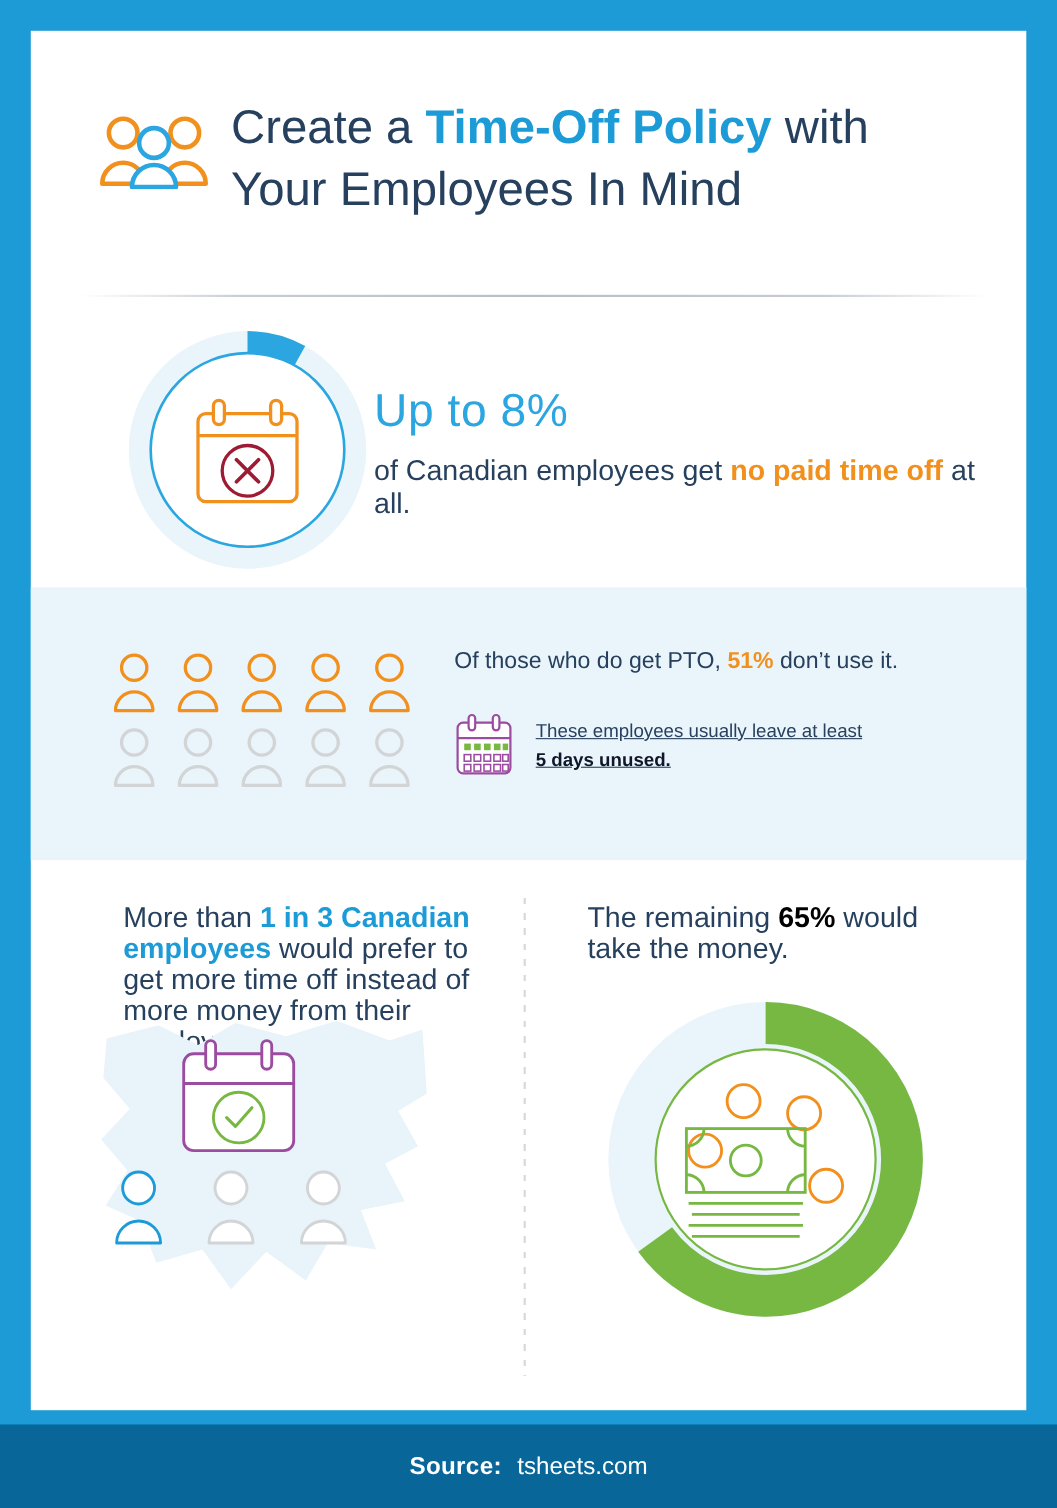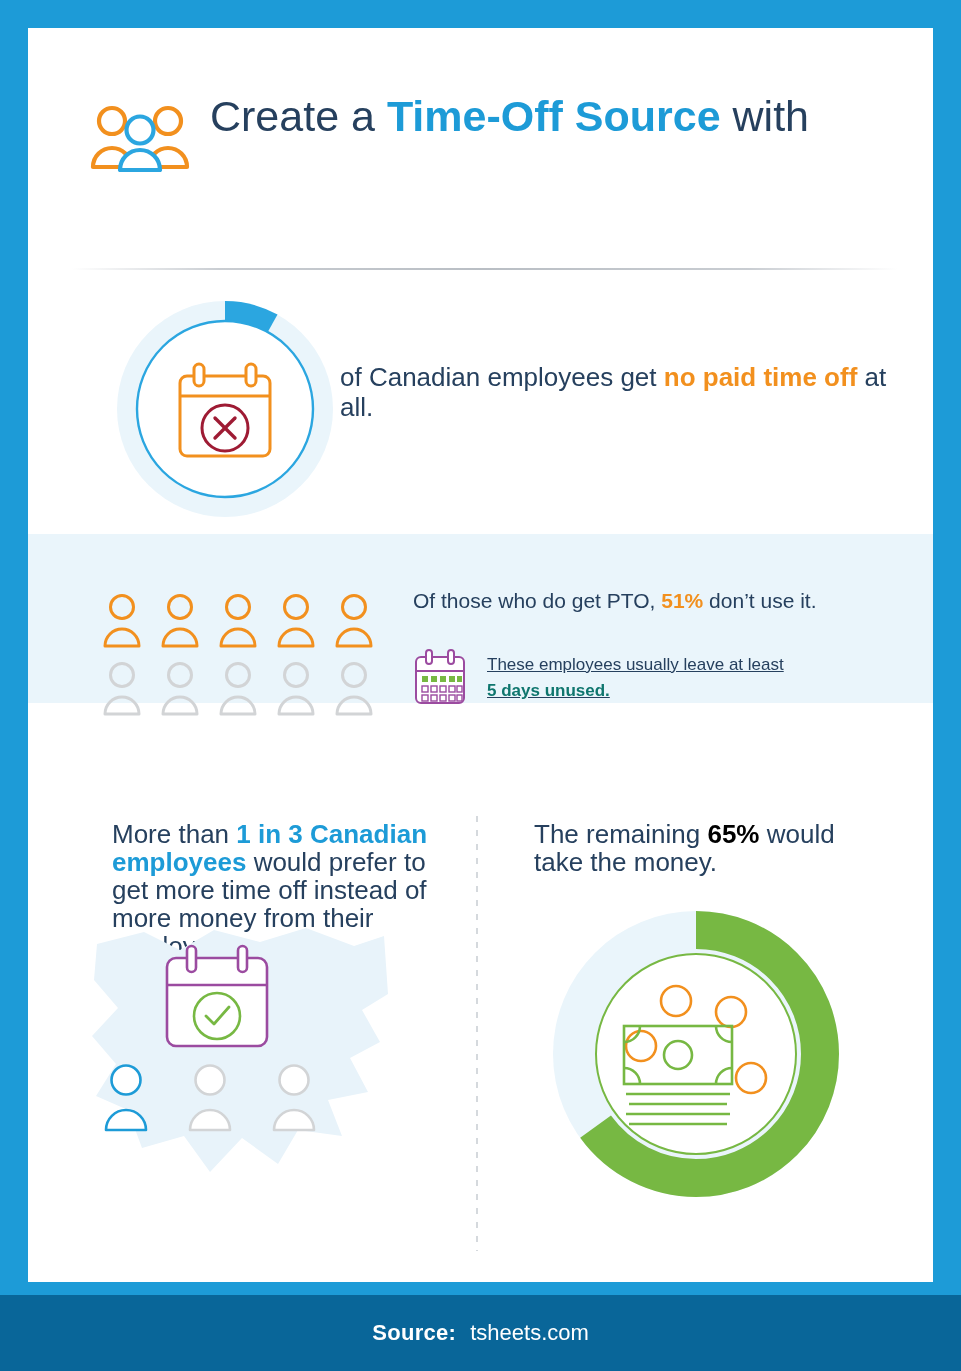--- a/index.html
+++ b/index.html
@@ -56,31 +56,31 @@
   .big-stat {
     font-size:42px; color:#2ba6e0; font-weight:normal; line-height:50px; letter-spacing:0.5px;
   }
   .sub-stat {
     margin-top:14px; font-size:26px; line-height:30px; color:#26405e;
   }
   .sub-stat .orange { color:#f2901e; font-weight:bold; }
 
   
   .sec2 {
-    position:absolute; left:0; top:506px; width:905px; height:169px;
+    position:absolute; left:0; top:506px; width:905px; height:248px;
     background:#eaf5fb;
   }
   .people-grid { position:absolute; left:75px; top:58px; width:290px; height:130px; }
   .sec2-text { position:absolute; left:385px; top:52px; width:480px; }
   .sec2-line1 { font-size:21px; line-height:30px; color:#26405e; }
   .sec2-line1 .orange { color:#f2901e; font-weight:bold; }
   .sec2-row2 { display:flex; align-items:flex-start; gap:20px; margin-top:32px; }
   .sec2-cal { flex:0 0 auto; width:54px; height:58px; }
   .sec2-line2 { font-size:17px; line-height:26px; color:#26405e; padding-top:4px;text-decoration:underline; }
-  .sec2-line2 .blue { color:#0f766e; font-weight:bold; }
+  .sec2-line2 .blue { color:#0f172a; font-weight:bold; }
 
   
   .sec3 { position:absolute; left:0; top:746px; width:905px; height:500px; }
   .vdash {
     position:absolute; left:448px; top:42px; width:2px; height:435px;
     background:repeating-linear-gradient(to bottom,#d5d9dd 0 6px,transparent 6px 14px);
   }
   .col-left { position:absolute; left:84px; top:46px; width:330px; }
   .col-right { position:absolute; left:506px; top:46px; width:350px; }
   .body-text { font-size:26px; line-height:28px; color:#26405e; }
@@ -100,21 +100,22 @@
         <svg viewBox="0 0 100 72" width="100" height="72">
           <circle cx="22" cy="21" r="13" fill="none" stroke="#f2901e" stroke-width="4.2"></circle>
           <path d="M3 67 a19 19 0 0 1 38 0 z" fill="none" stroke="#f2901e" stroke-width="4.2" stroke-linejoin="round"></path>
           <circle cx="78" cy="21" r="13" fill="none" stroke="#f2901e" stroke-width="4.2"></circle>
           <path d="M59 67 a19 19 0 0 1 38 0 z" fill="none" stroke="#f2901e" stroke-width="4.2" stroke-linejoin="round"></path>
           <circle cx="50" cy="30" r="13.5" fill="#fff" stroke="#2ba6e0" stroke-width="4.2"></circle>
           <path d="M30 70 a20 20 0 0 1 40 0 z" fill="#fff" stroke="#2ba6e0" stroke-width="4.2" stroke-linejoin="round"></path>
         </svg>
       </div>
       <div class="title">
-        <span>Create a </span><span class="hl">Time-Off Source</span><span> with</span><br>
+        <span>Create a </span><span class="hl">Time-Off Policy</span><span> with</span><br>
+        <span>Your Employees In Mind</span>
       </div>
     </div>
 
     <div class="divider"></div>
 
     <div class="sec1">
       <div class="donut8">
         <svg viewBox="0 0 230 230" width="230" height="230">
           <circle cx="115" cy="115" r="108" fill="#eaf5fb"></circle>
 
@@ -126,20 +127,21 @@
             <line x1="-45" y1="-16" x2="45" y2="-16" stroke="#f2901e" stroke-width="3"></line>
             <rect x="-31" y="-48" width="10" height="22" rx="5" fill="#fff" stroke="#f2901e" stroke-width="3"></rect>
             <rect x="21" y="-48" width="10" height="22" rx="5" fill="#fff" stroke="#f2901e" stroke-width="3"></rect>
             <circle cx="0" cy="16" r="23" fill="#fff" stroke="#9e1b34" stroke-width="3"></circle>
             <line x1="-10" y1="6" x2="10" y2="26" stroke="#9e1b34" stroke-width="3.4" stroke-linecap="round"></line>
             <line x1="10" y1="6" x2="-10" y2="26" stroke="#9e1b34" stroke-width="3.4" stroke-linecap="round"></line>
           </g>
         </svg>
       </div>
       <div class="sec1-text">
+        <div class="big-stat">Up to 8%</div>
         <div class="sub-stat">
           <span>of Canadian employees get </span><span class="orange">no paid time off</span><span> at all.</span>
         </div>
       </div>
     </div>
 
     <div class="sec2">
       <div class="people-grid">
         <svg viewBox="0 0 290 130" width="290" height="130">
           <defs>

